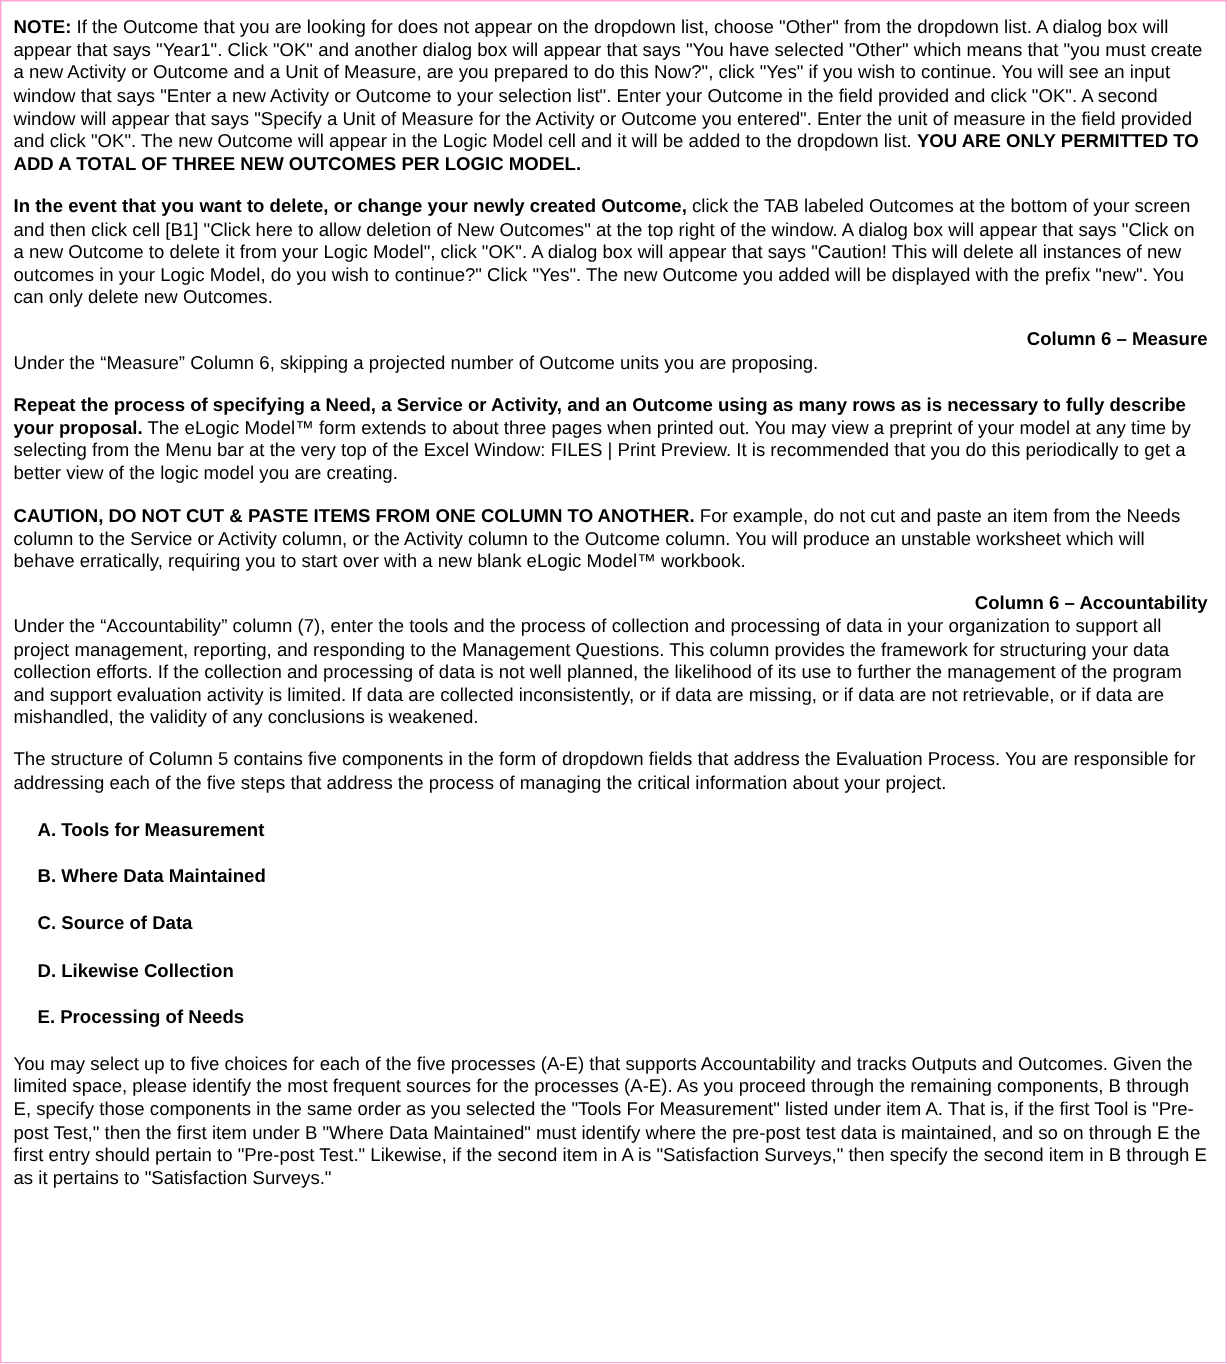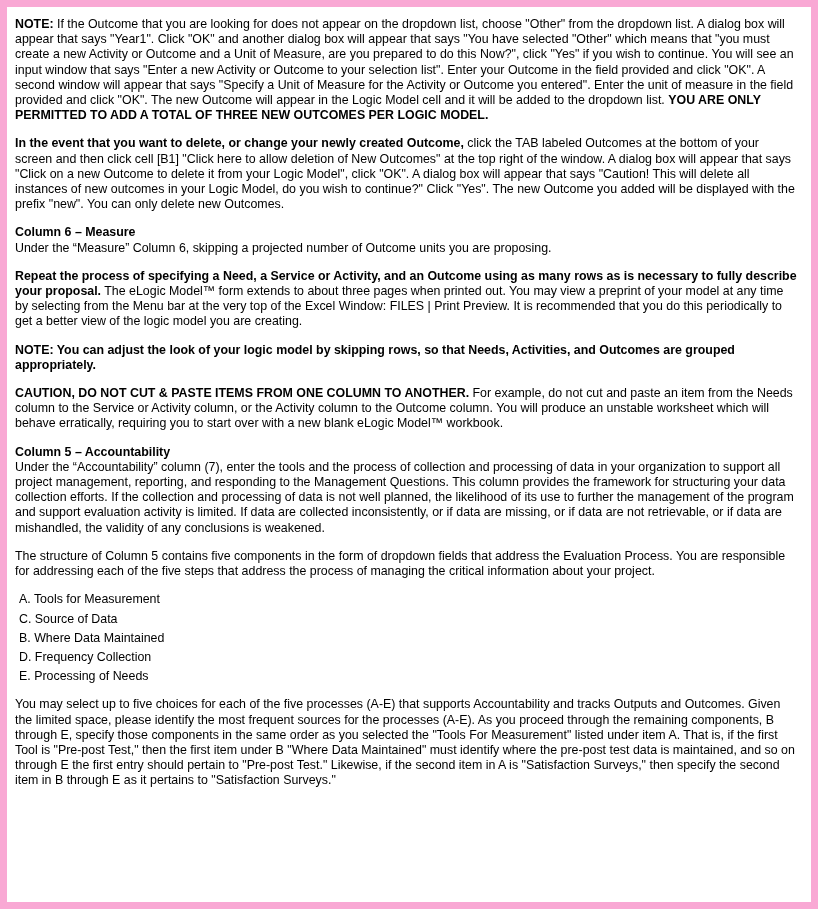--- a/index.html
+++ b/index.html
@@ -5,67 +5,68 @@
   html, body {
     margin: 0;
     padding: 0;
     background: #ffffff;
   }
   .page {
     width: 818px;
     height: 909px;
     box-sizing: border-box;
     background: #ffffff;
-    border: 7px solid #f9a8d4;
+    border: 1px solid #f9a8d4;
     position: relative;
     overflow: hidden;
   }
   .content {
     padding: 10px 12px 0 8px;
     font-family: "Liberation Sans", sans-serif;
     font-size: 12.4px;
     line-height: 15.2px;
     color: #000000;
   }
   p {
     margin: 0 0 13px 0;
     text-align: left;
   }
   .b {
     font-weight: bold;
   }
   .heading {
     font-weight: bold;
     margin: 0 0 0 0;
+    text-align: right;
   }
   .list {
     margin: 0 0 13px 0;
   }
   .list div {
-    margin: 4px;
+    margin: 16px;
     line-height: 15.2px;
+    font-weight: bold;
   }
 </style>
 </head>
 <body>
 
 <div class="page">
   <div class="content" id="doc-body">
       <p><span class="b">NOTE:</span><span> If the Outcome that you are looking for does not appear on the dropdown list, choose "Other" from the dropdown list. A dialog box will appear that says "Year1".  Click "OK" and another dialog box will appear that says "You have selected "Other" which means that "you must create a new Activity or Outcome and a Unit of Measure, are you prepared to do this Now?", click "Yes" if you wish to continue.   You will see an input window that says "Enter a new Activity or Outcome to your selection list". Enter your Outcome in the field provided and click "OK".   A second window will appear that says "Specify a Unit of Measure for the Activity or Outcome you entered". Enter the unit of measure in the field provided and click "OK".   The new Outcome will appear in the Logic Model cell and it will be added to the dropdown list.  </span><span class="b">YOU ARE ONLY PERMITTED TO ADD A TOTAL OF THREE NEW OUTCOMES PER LOGIC MODEL.</span></p>
       <p><span class="b">In the event that you want to delete, or change your newly created Outcome,</span><span> click the TAB labeled Outcomes at the bottom of your screen and then click cell [B1] "Click here to allow deletion of New Outcomes" at the top right of the window.  A dialog box will appear that says "Click on a new Outcome to delete it from your Logic Model", click "OK".  A dialog box will appear that says "Caution! This will delete all instances of new outcomes in your Logic Model, do you wish to continue?" Click "Yes".  The new Outcome you added will be displayed with the prefix "new".  You can only delete new Outcomes.</span></p>
       <p class="heading"><span class="b">Column 6 – Measure</span></p>
       <p><span>Under the “Measure” Column 6, skipping a projected number of Outcome units you are proposing.</span></p>
       <p><span class="b">Repeat the process of specifying a Need, a Service or Activity, and an Outcome using as many rows as is necessary to fully describe your proposal.</span><span>  The eLogic Model™ form extends to about three pages when printed out.  You may view a preprint of your model at any time by selecting from the Menu bar at the very top of the Excel Window:   FILES | Print Preview.  It is recommended that you do this periodically to get a better view of the logic model you are creating.</span></p>
-      <p><span class="b">NOTE:  You can adjust the look of your logic model by skipping rows, so that Needs, Activities, and Outcomes are grouped appropriately.</span></p>
       <p><span class="b">CAUTION, DO NOT CUT &amp; PASTE ITEMS FROM ONE COLUMN TO ANOTHER.</span><span>  For example, do not cut and paste an item from the Needs column to the Service or Activity column, or the Activity column to the Outcome column.  You will produce an unstable worksheet which will behave erratically, requiring you to start over with a new blank eLogic Model™ workbook.</span></p>
-      <p class="heading"><span class="b">Column 5 – Accountability</span></p>
+      <p class="heading"><span class="b">Column 6 – Accountability</span></p>
       <p><span>Under the “Accountability” column (7), enter the tools and the process of collection and processing of data in your organization to support all project management, reporting, and responding to the Management Questions.  This column provides the framework for structuring your data collection efforts. If the collection and processing of data is not well planned, the likelihood of its use to further the management of the program and support evaluation activity is limited. If data are collected inconsistently, or if data are missing, or if data are not retrievable, or if data are mishandled, the validity of any conclusions is weakened.</span></p>
       <p><span>The structure of Column 5 contains five components in the form of dropdown fields that address the Evaluation Process.  You are responsible for addressing each of the five steps that address the process of managing the critical information about your project.</span></p>
       <div class="list">
         <div>A.  Tools for Measurement</div>
+        <div>B.  Where Data Maintained</div>
         <div>C.  Source of Data</div>
-        <div>B.  Where Data Maintained</div>
-        <div>D.  Frequency Collection</div>
+        <div>D.  Likewise Collection</div>
         <div>E.  Processing of Needs</div>
       </div>
       <p><span>You may select up to five choices for each of the five processes (A-E) that supports Accountability and tracks Outputs and Outcomes.  Given the limited space, please identify the most frequent sources for the processes (A-E).  As you proceed through the remaining components, B through E, specify those components in the same order as you selected the "Tools For Measurement" listed under item A.  That is, if the first Tool is "Pre-post Test," then the first item under B "Where Data Maintained" must identify where the pre-post test data is maintained, and so on through E the first entry should pertain to "Pre-post Test."  Likewise, if the second item in A is "Satisfaction Surveys," then specify the second item in B through E as it pertains to "Satisfaction Surveys."</span></p>
     </div>
 </div>
 
 </body></html>

